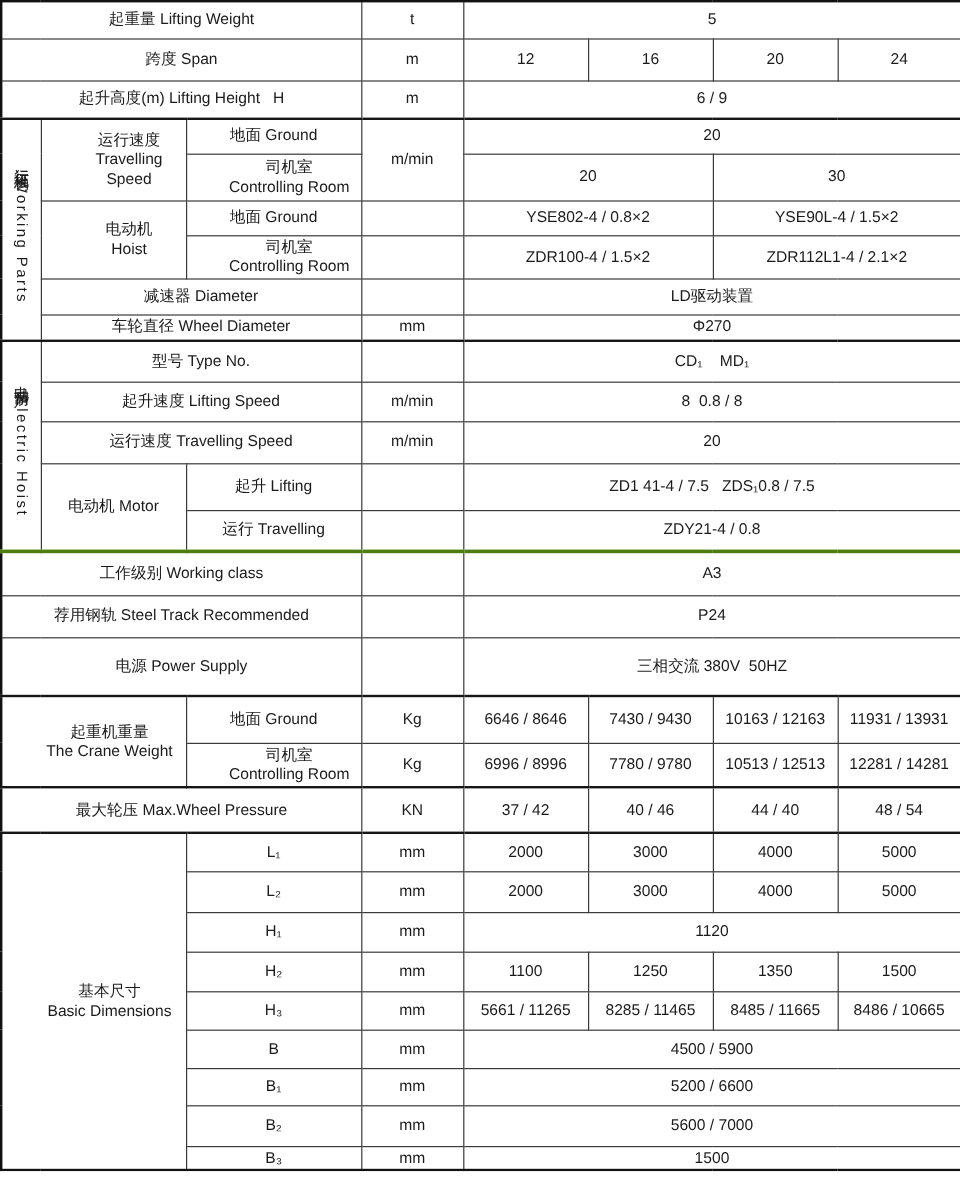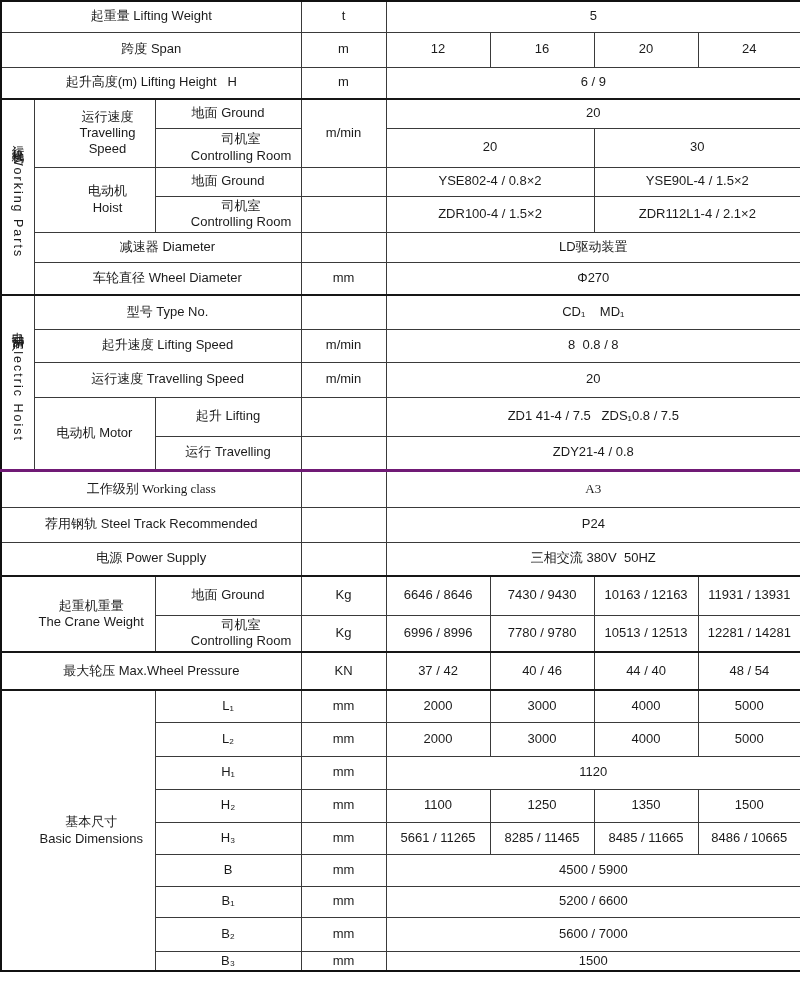--- a/index.html
+++ b/index.html
@@ -6,21 +6,21 @@
   body{width:800px;}
   table{border-collapse:collapse;table-layout:fixed;width:800px;border:2px solid #111;}
   td{
     border:1px solid #3a3a3a;
     font-family:"Liberation Sans","DejaVu Sans",sans-serif;
     font-size:13px;color:#1b1b1b;
     text-align:center;vertical-align:middle;
     padding:1px 2px;white-space:pre-line;line-height:1.3;overflow:hidden;
   }
   tr.thick > td{border-top:2px solid #161616;}
-  tr.thicker > td{border-top:3px solid #701a75;font-family:Liberation Serif, serif;}
+  tr.thicker > td{border-top:3px solid #4d7c0f;}
   td.vlabel{
     writing-mode:vertical-rl;text-orientation:mixed;
     letter-spacing:2px;font-size:12.5px;padding:3px 0;
   }
   td.lbl2{line-height:1.25;padding-left:28px;}
 </style>
 </head>
 <body>
 
 <table>
@@ -90,21 +90,21 @@
     <td colspan="2">ZDR100-4 / 1.5×2</td>
     <td colspan="2">ZDR112L1-4 / 2.1×2</td>
   </tr>
 
   <tr style="height:30px">
     <td colspan="2">减速器 Diameter</td>
     <td></td>
     <td colspan="4">LD驱动装置</td>
   </tr>
 
-  <tr style="height:33px">
+  <tr style="height:22px">
     <td colspan="2">车轮直径 Wheel Diameter</td>
     <td>mm</td>
     <td colspan="4">Φ270</td>
   </tr>
 
   <tr class="thick" style="height:34px">
     <td rowspan="5" class="vlabel">电动葫芦&nbsp;&nbsp;Electric Hoist</td>
     <td colspan="2">型号 Type No.</td>
     <td></td>
     <td colspan="4">CD₁&nbsp;&nbsp;&nbsp;&nbsp;MD₁</td>
@@ -140,21 +140,21 @@
     <td></td>
     <td colspan="4">A3</td>
   </tr>
 
   <tr style="height:35px">
     <td colspan="3">荐用钢轨 Steel Track Recommended</td>
     <td></td>
     <td colspan="4">P24</td>
   </tr>
 
-  <tr style="height:34px">
+  <tr style="height:49px">
     <td colspan="3">电源 Power Supply</td>
     <td></td>
     <td colspan="4">三相交流 380V&nbsp;&nbsp;50HZ</td>
   </tr>
 
   <tr class="thick" style="height:39px">
     <td rowspan="2" colspan="2" class="lbl2">起重机重量
 The Crane Weight</td>
     <td>地面 Ground</td>
     <td>Kg</td>

